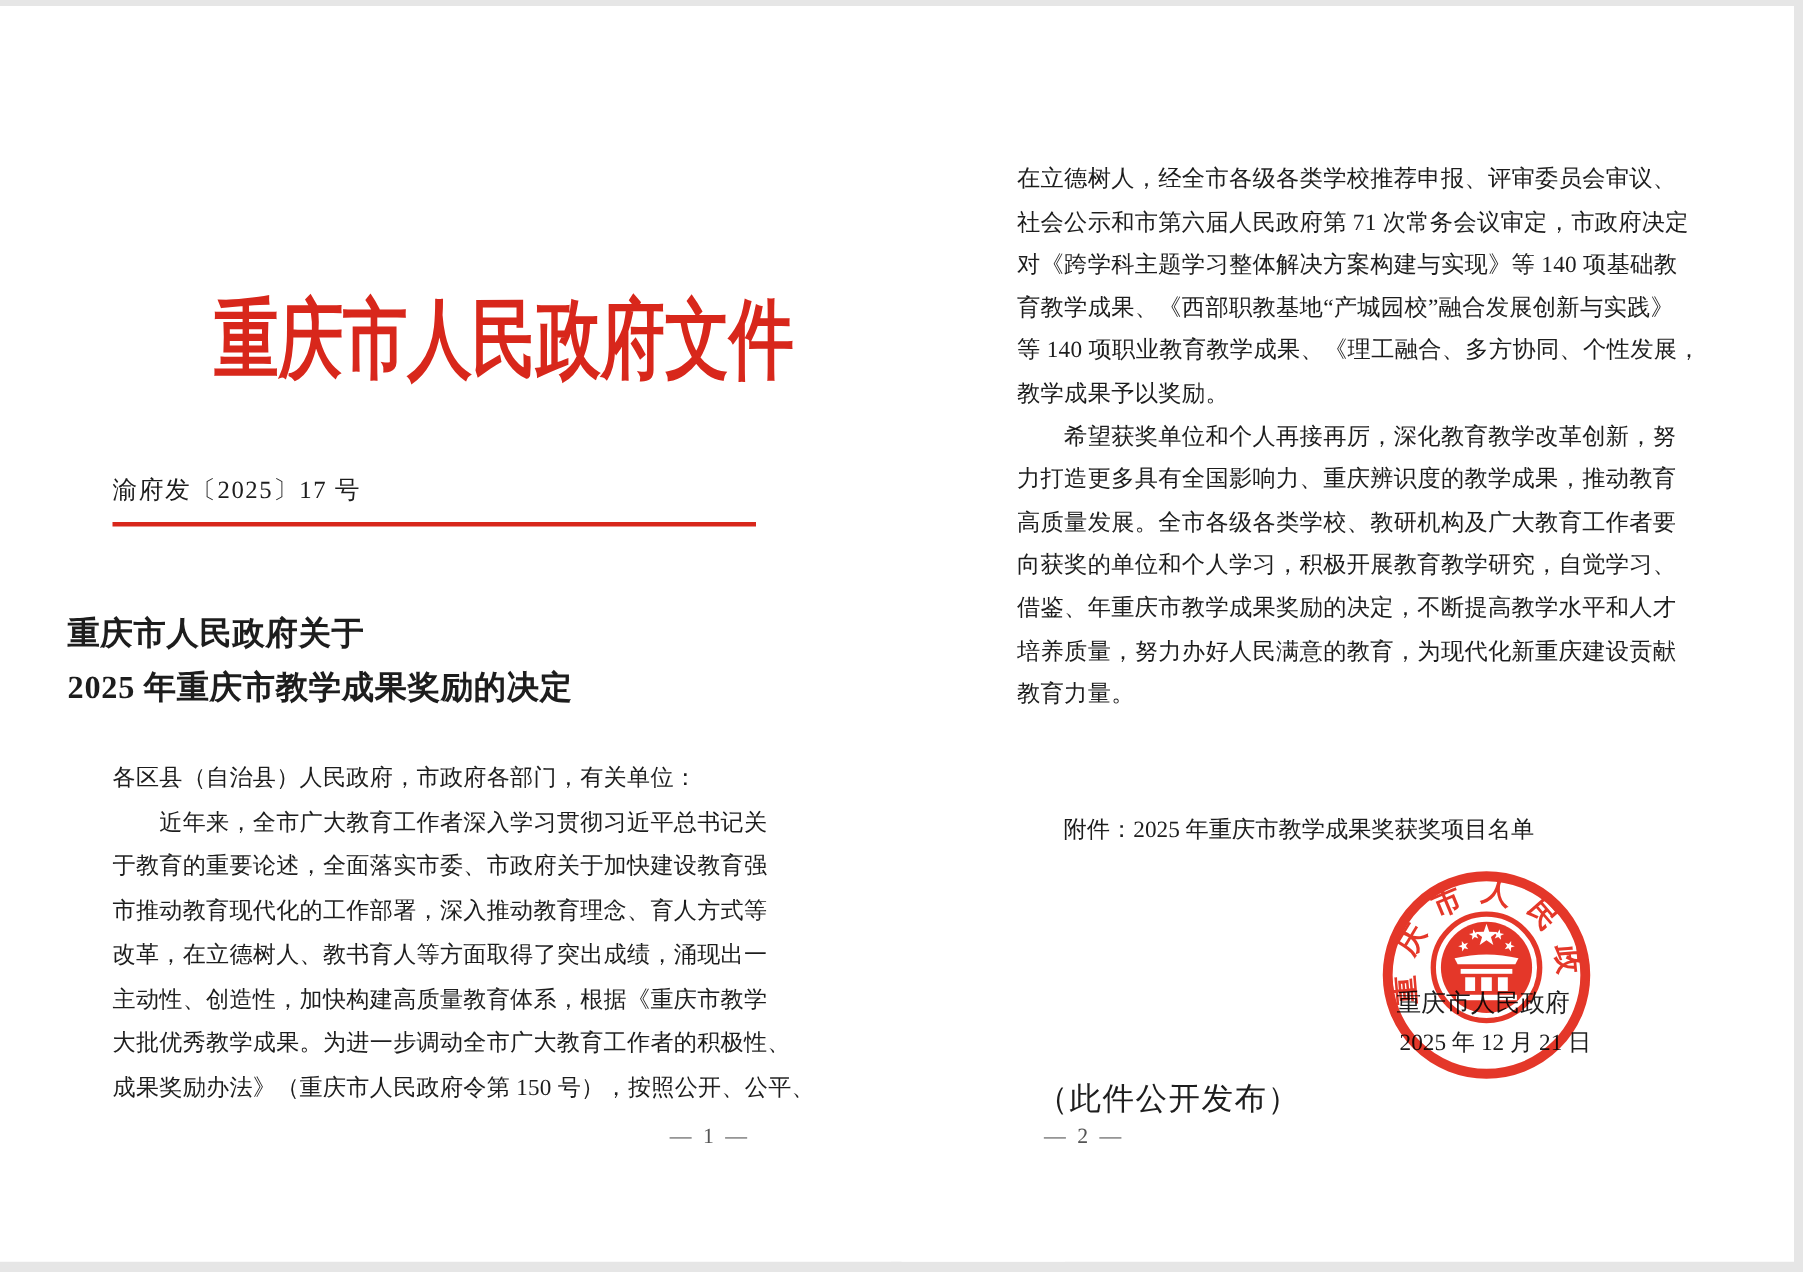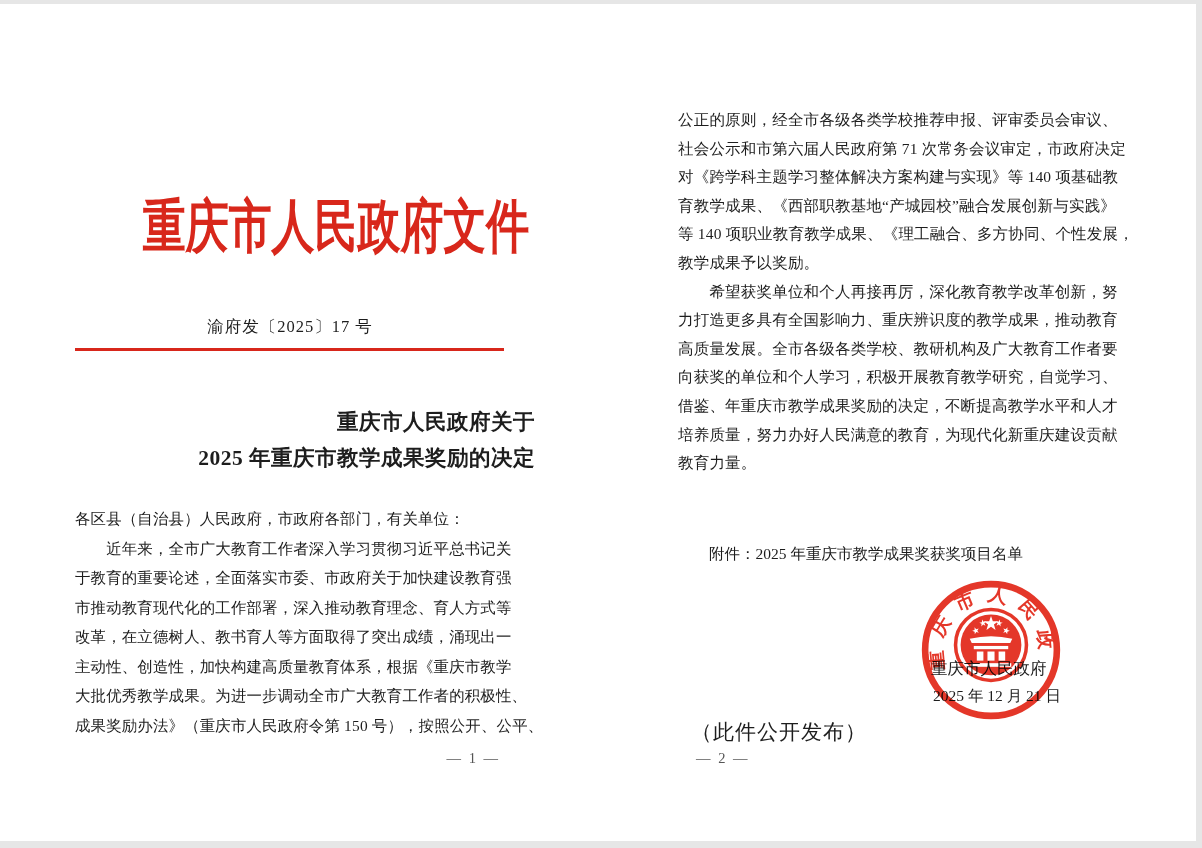--- a/index.html
+++ b/index.html
@@ -30,29 +30,29 @@
     position:absolute;top:184px;left:75px;width:430px;height:78px;
     text-align:center;line-height:78px;white-space:nowrap;
   }
   .letterhead-inner{
     display:inline-block;font-size:58px;font-weight:700;
     color:var(--accent-red);letter-spacing:0px;
     transform:scaleX(0.74);transform-origin:center;
   }
   .doc-number{
     position:absolute;top:312px;left:75px;width:430px;
-    text-align:center;font-size:16.5px;line-height:22px;letter-spacing:1px;
+    font-size:16.5px;line-height:22px;letter-spacing:1px;
   }
   .red-rule{
     position:absolute;top:344px;left:75px;width:429px;height:2.5px;
     background:var(--accent-red);
   }
   .doc-title{
     position:absolute;top:401px;left:45px;width:490px;
-    text-align:right;font-size:21.5px;font-weight:700;line-height:35.5px;
+    text-align:left;font-size:21.5px;font-weight:700;line-height:35.5px;
     letter-spacing:0.5px;
   }
   .doc-body{position:absolute;}
   .body-p1{top:500px;left:75px;width:432px;font-size:15.4px;line-height:29.5px;}
   .body-p2{top:102px;left:77px;width:446px;font-size:15.5px;line-height:28.6px;}
   .doc-line{white-space:nowrap;letter-spacing:0.2px;}
   .attachment{
     position:absolute;top:536px;left:77px;width:446px;
     font-size:15.5px;line-height:28px;white-space:nowrap;
   }
@@ -109,21 +109,21 @@
         <div class="doc-line">改革，在立德树人、教书育人等方面取得了突出成绩，涌现出一</div>
         <div class="doc-line">主动性、创造性，加快构建高质量教育体系，根据《重庆市教学</div>
         <div class="doc-line">大批优秀教学成果。为进一步调动全市广大教育工作者的积极性、</div>
         <div class="doc-line">成果奖励办法》（重庆市人民政府令第 150 号），按照公开、公平、</div>
       </div>
     <div class="footer-page-num footer-p1">— 1 —</div>
   </div>
 
   <div class="page page-right">
     <div class="doc-body body-p2">
-        <div class="doc-line">公正的原则，经全市各级各类学校推荐申报、评审委员会审议、</div>
+        <div class="doc-line">在立德树人，经全市各级各类学校推荐申报、评审委员会审议、</div>
         <div class="doc-line">社会公示和市第六届人民政府第 71 次常务会议审定，市政府决定</div>
         <div class="doc-line">对《跨学科主题学习整体解决方案构建与实现》等 140 项基础教</div>
         <div class="doc-line">育教学成果、《西部职教基地“产城园校”融合发展创新与实践》</div>
         <div class="doc-line">等 140 项职业教育教学成果、《理工融合、多方协同、个性发展，</div>
         <div class="doc-line">教学成果予以奖励。</div>
         <div class="doc-line">　　希望获奖单位和个人再接再厉，深化教育教学改革创新，努</div>
         <div class="doc-line">力打造更多具有全国影响力、重庆辨识度的教学成果，推动教育</div>
         <div class="doc-line">高质量发展。全市各级各类学校、教研机构及广大教育工作者要</div>
         <div class="doc-line">向获奖的单位和个人学习，积极开展教育教学研究，自觉学习、</div>
         <div class="doc-line">借鉴、年重庆市教学成果奖励的决定，不断提高教学水平和人才</div>

